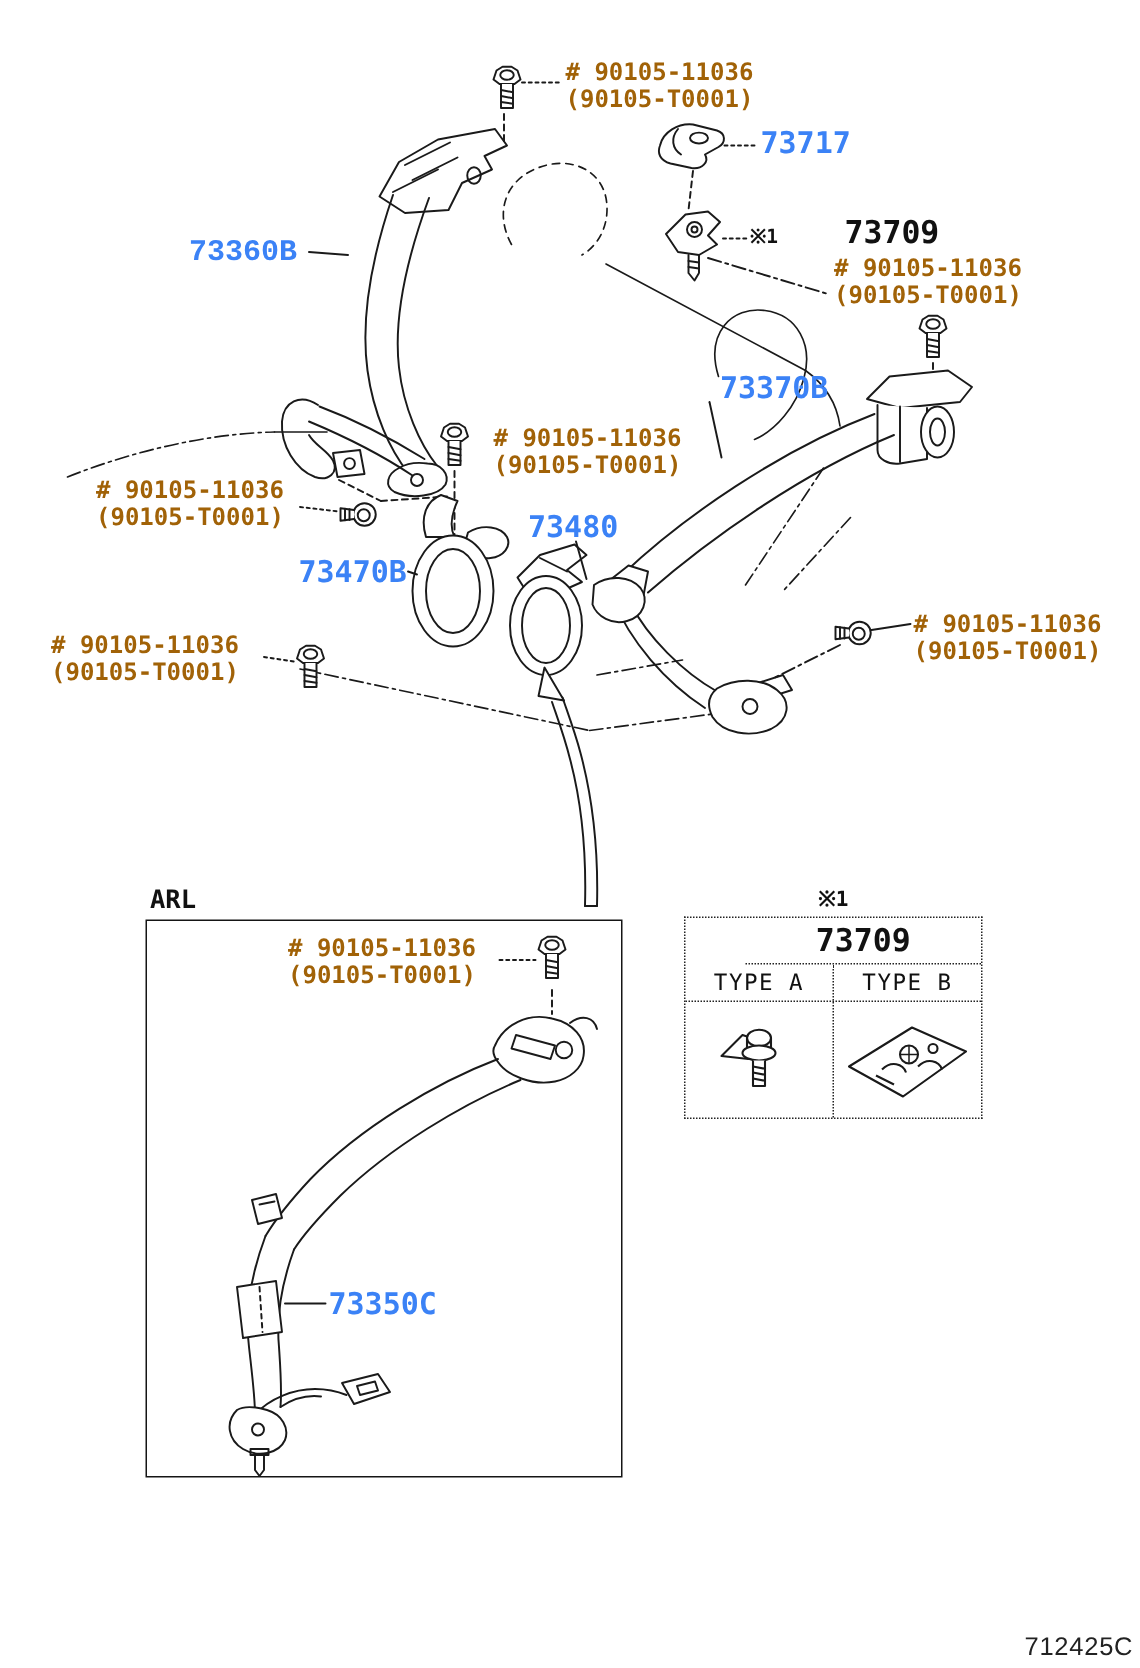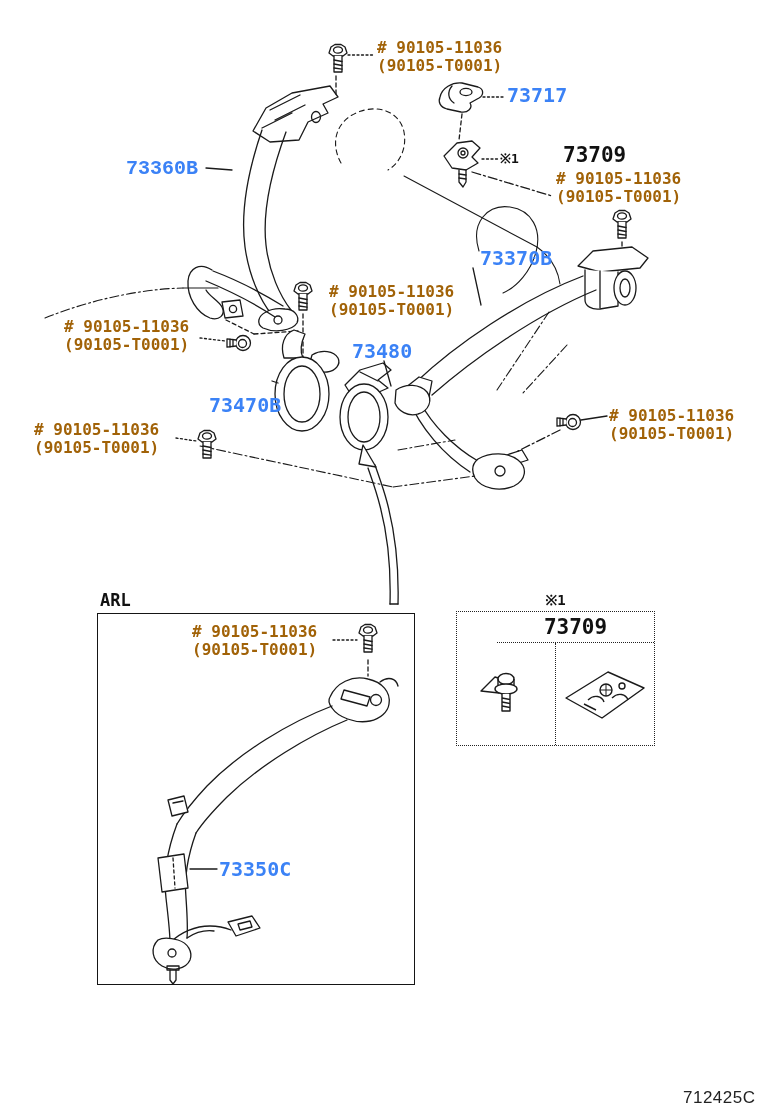--- a/index.html
+++ b/index.html
@@ -229,21 +229,21 @@
     <div>(90105-T0001)</div>
   </div>
 
   <div class="fast" style="left:64px;top:318px;">
     <div># 90105-11036</div>
     <div>(90105-T0001)</div>
   </div>
 
   <div class="lbl part-lbl" style="left:352px;top:341px;">73480</div>
 
-  <div class="lbl part-lbl" style="left:209px;top:371px;margin-top:24px;">73470B</div>
+  <div class="lbl part-lbl" style="left:199px;top:371px;">73470B</div>
 
   <div class="fast" style="left:609px;top:407px;">
     <div># 90105-11036</div>
     <div>(90105-T0001)</div>
   </div>
 
   <div class="fast" style="left:34px;top:421px;">
     <div># 90105-11036</div>
     <div>(90105-T0001)</div>
   </div>
@@ -255,20 +255,24 @@
     <div># 90105-11036</div>
     <div>(90105-T0001)</div>
   </div>
 
   <div class="lbl part-lbl" style="left:219px;top:859px;">73350C</div>
 
   <span class="tnote" style="left: 545.5px; top: 593px;">※1</span>
 
   <div class="ntable">
     <div class="hdr part-big">73709</div>
+    <div class="cols">
+      <div>TYPE A</div>
+      <div>TYPE B</div>
+    </div>
     <div class="cells">
       <div>
         <svg width="66" height="66" viewBox="0 0 66 66" fill="none" stroke="#1a1a1a" stroke-width="1.4" stroke-linejoin="round">
           <path d="M8,30 L22,16 L34,20 L26,32 Z" fill="#fff"></path>
           <ellipse cx="33" cy="18" rx="8" ry="5.5" fill="#fff"></ellipse>
           <path d="M25,18 L25,24 A8,5 0 0 0 41,24 L41,18"></path>
           <ellipse cx="33" cy="28" rx="11" ry="5" fill="#fff"></ellipse>
           <path d="M29,33 L29,50 L37,50 L37,33" fill="#fff"></path>
           <line x1="29" y1="37" x2="37" y2="38.5"></line>
           <line x1="29" y1="41" x2="37" y2="42.5"></line>

